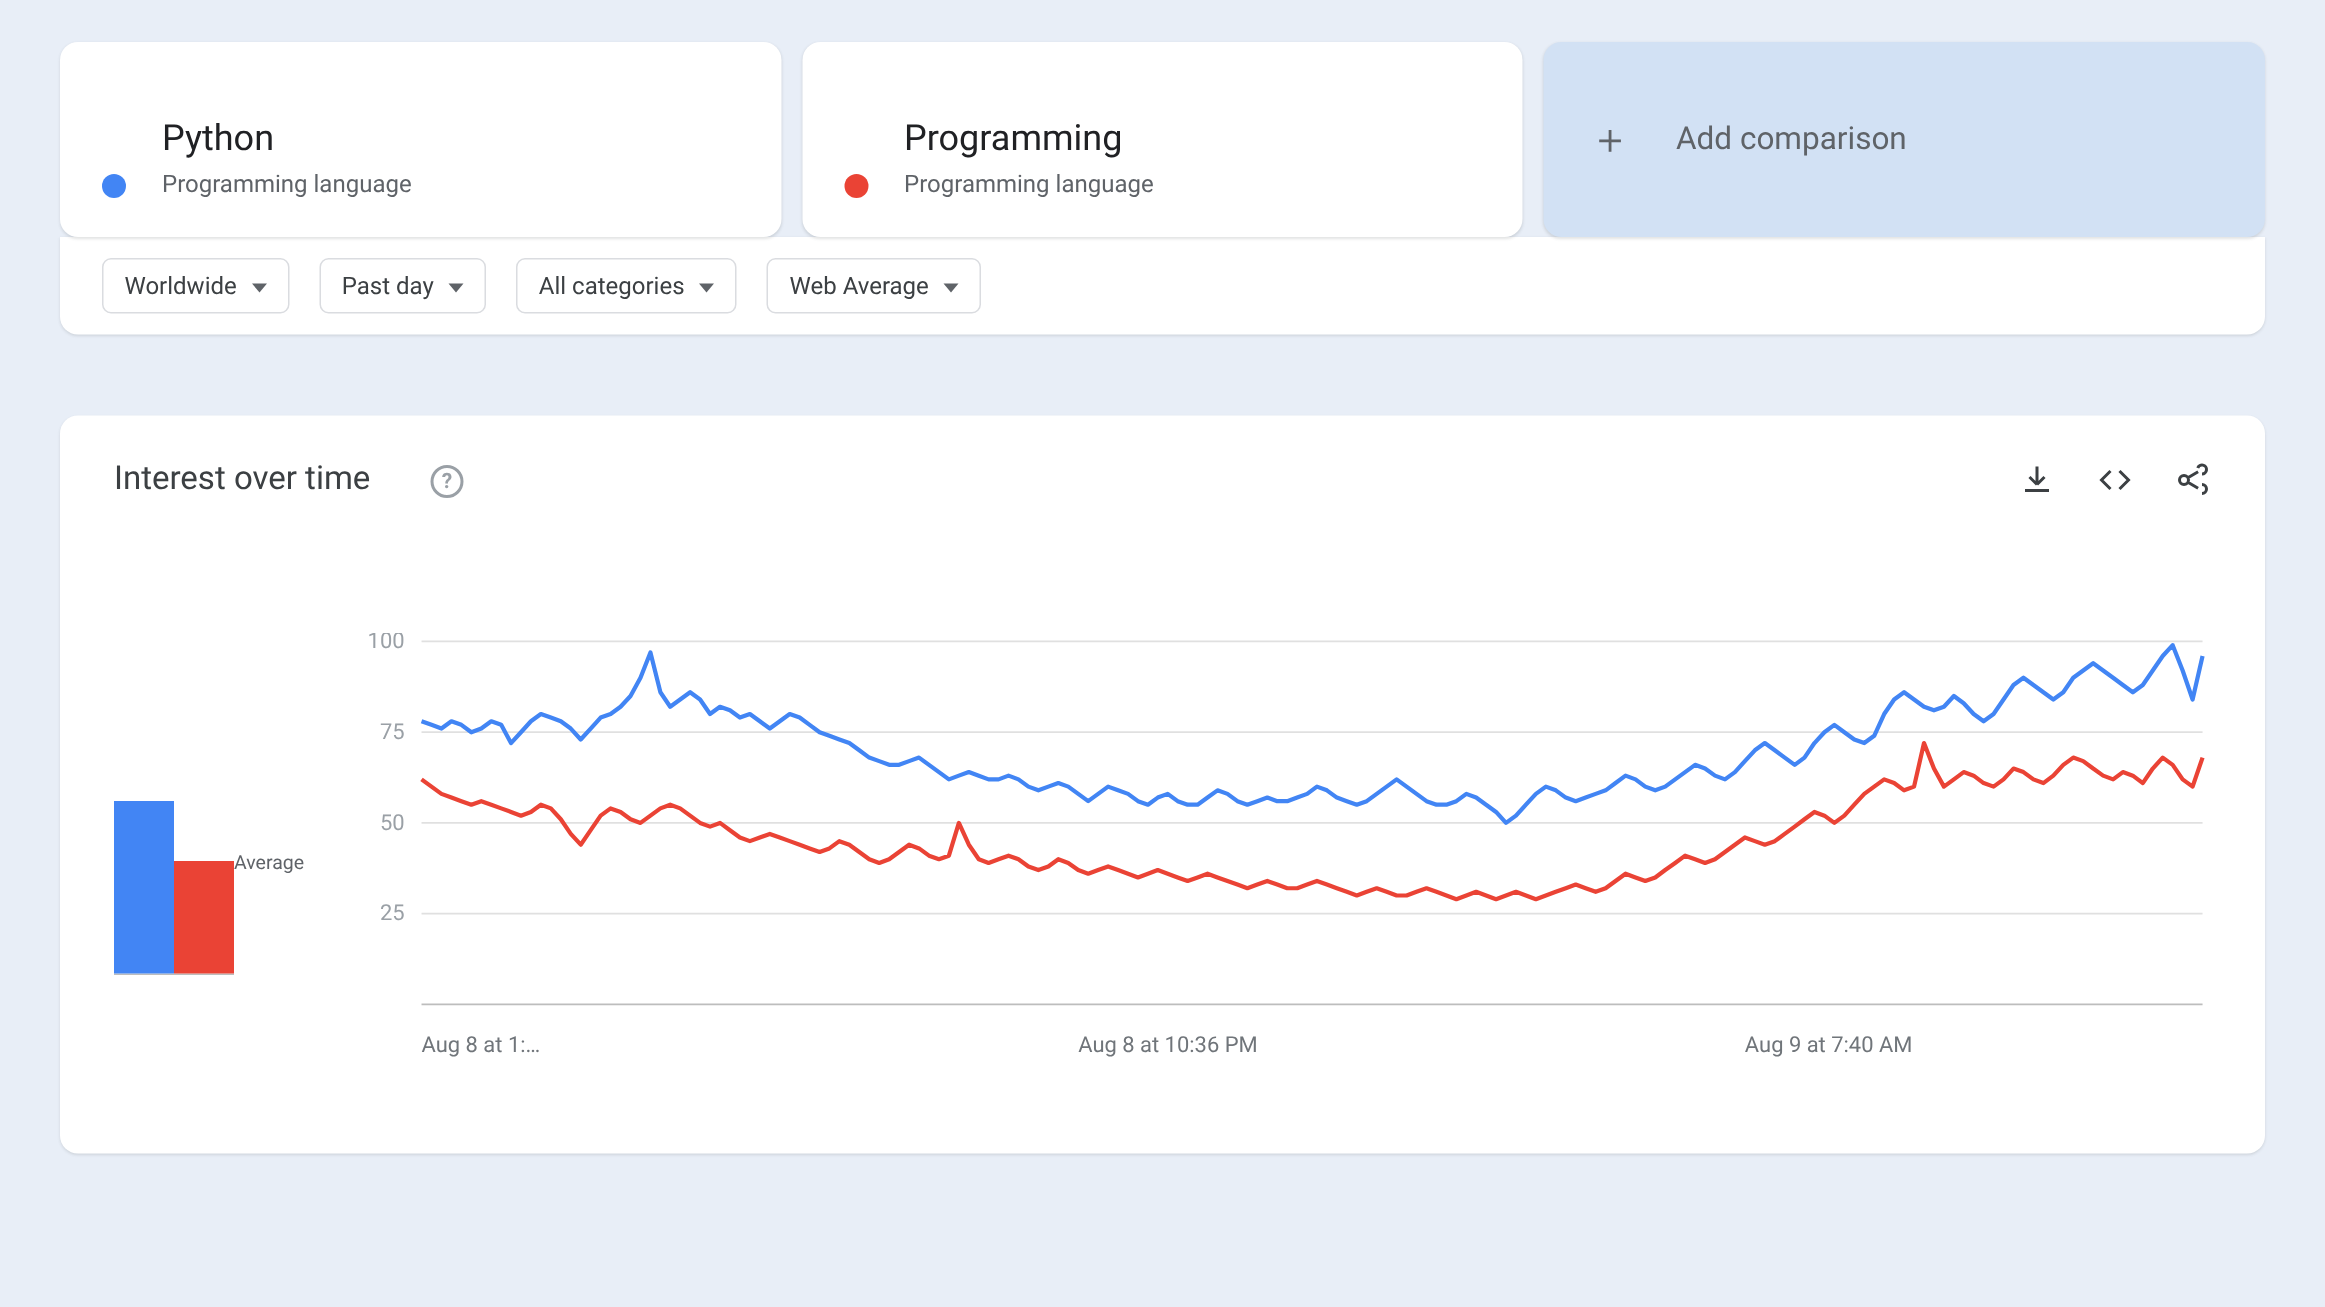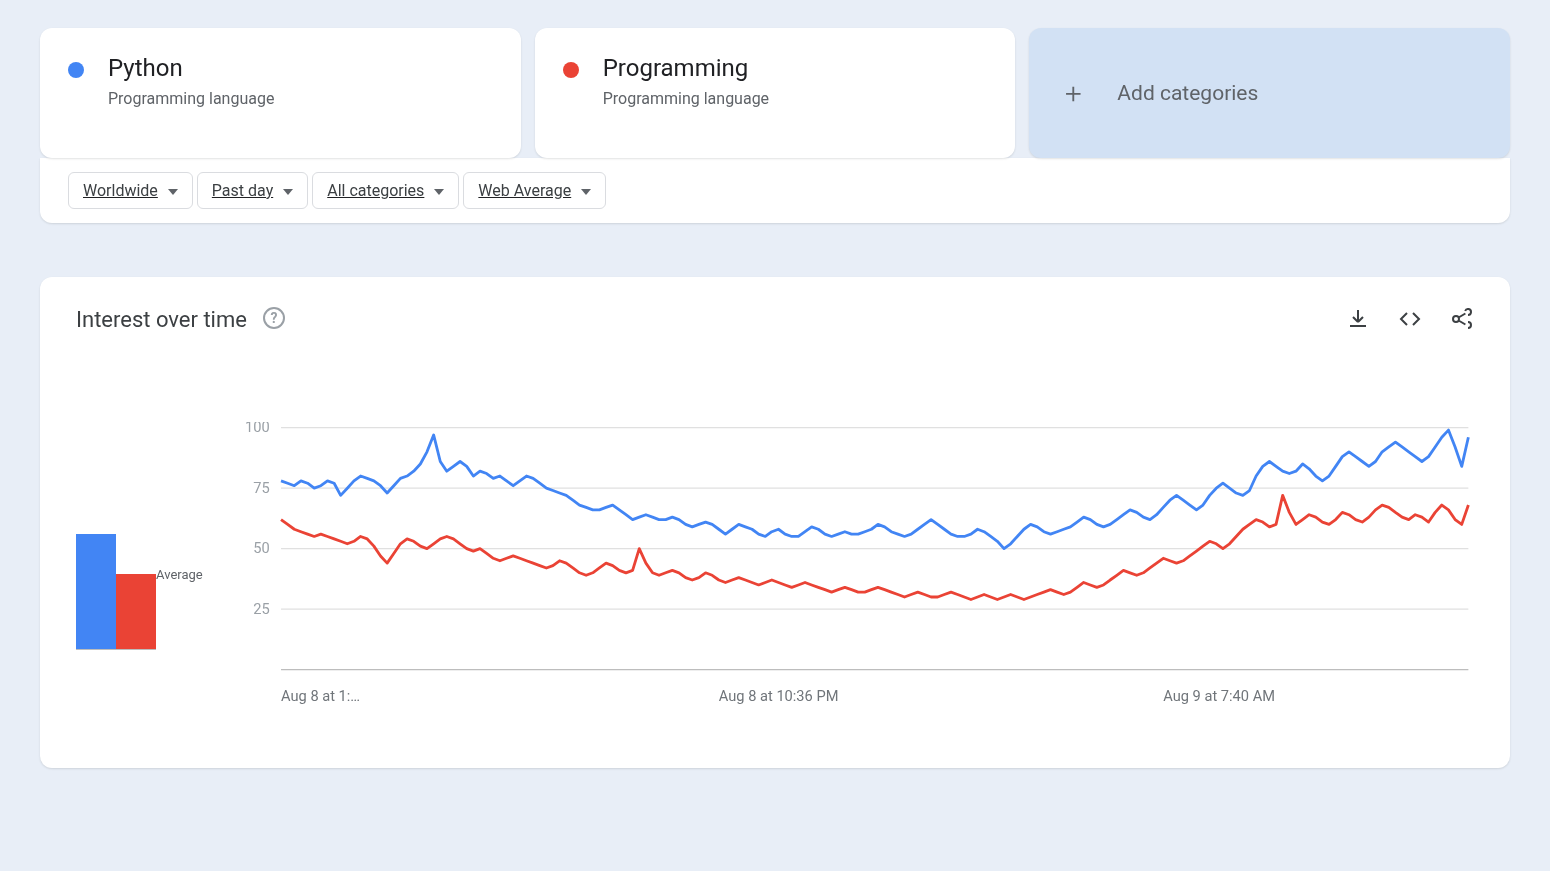--- a/index.html
+++ b/index.html
@@ -34,21 +34,21 @@
     display:flex;
     gap:14px;
   }
   .cmp-card{
     flex:1;
     background:var(--card);
     border-radius:12px;
     box-shadow:0 1px 2px rgba(60,64,67,.15);
     padding:26px 28px;
     display:flex;
-    align-items:flex-start;
+    align-items:flex-end;
     gap:24px;
     min-height:130px;
   }
   .cmp-card.add{
     background:var(--add-bg);
     align-items:center;
     color:#5f6368;
     font-size:21px;
     cursor:pointer;
   }
@@ -76,22 +76,21 @@
   }
 
   
   .filters-card{
     background:var(--card);
     border-radius:0 0 12px 12px;
     box-shadow:0 1px 2px rgba(60,64,67,.15);
     padding:14px 28px;
     margin-top:0;
     display:flex;
-    gap:4px;
-    text-decoration:underline;
+    gap:20px;
   }
   .chip{
     border:1px solid var(--border);
     border-radius:6px;
     padding:8px 14px;
     font-size:16px;
     color:#3c4043;
     display:flex;
     align-items:center;
     gap:10px;
@@ -109,21 +108,22 @@
   
   .panel{
     background:var(--card);
     border-radius:12px;
     box-shadow:0 1px 2px rgba(60,64,67,.15);
     margin-top:54px;
     padding:30px 36px 50px 36px;
   }
   .panel-head{
     display:flex;
-    align-items:flex-start;
+    align-items:flex-end;
+    gap:24px;
   }
   .panel-title{
     font-size:22px;
     color:#3c4043;
   }
   .help-icon{
     width:22px;height:22px;border:2px solid #9aa0a6;border-radius:50%;
     display:inline-flex;align-items:center;justify-content:center;
     color:#9aa0a6;font-size:14px;font-weight:700;
     margin-left:16px;
@@ -189,21 +189,21 @@
     </div>
     <div class="cmp-card">
       <span class="cmp-dot" style="background:var(--series2)"></span>
       <div>
         <div class="cmp-title">Programming</div>
         <div class="cmp-sub">Programming language</div>
       </div>
     </div>
     <div class="cmp-card add">
       <span class="plus-icon">＋</span>
-      <span>Add categories</span>
+      <span>Add comparison</span>
     </div>
   </div>
 
   <div class="filters-card">
     <div class="chip">
       <span>Worldwide</span>
       <span class="caret"></span>
     </div>
     <div class="chip">
       <span>Past day</span>

